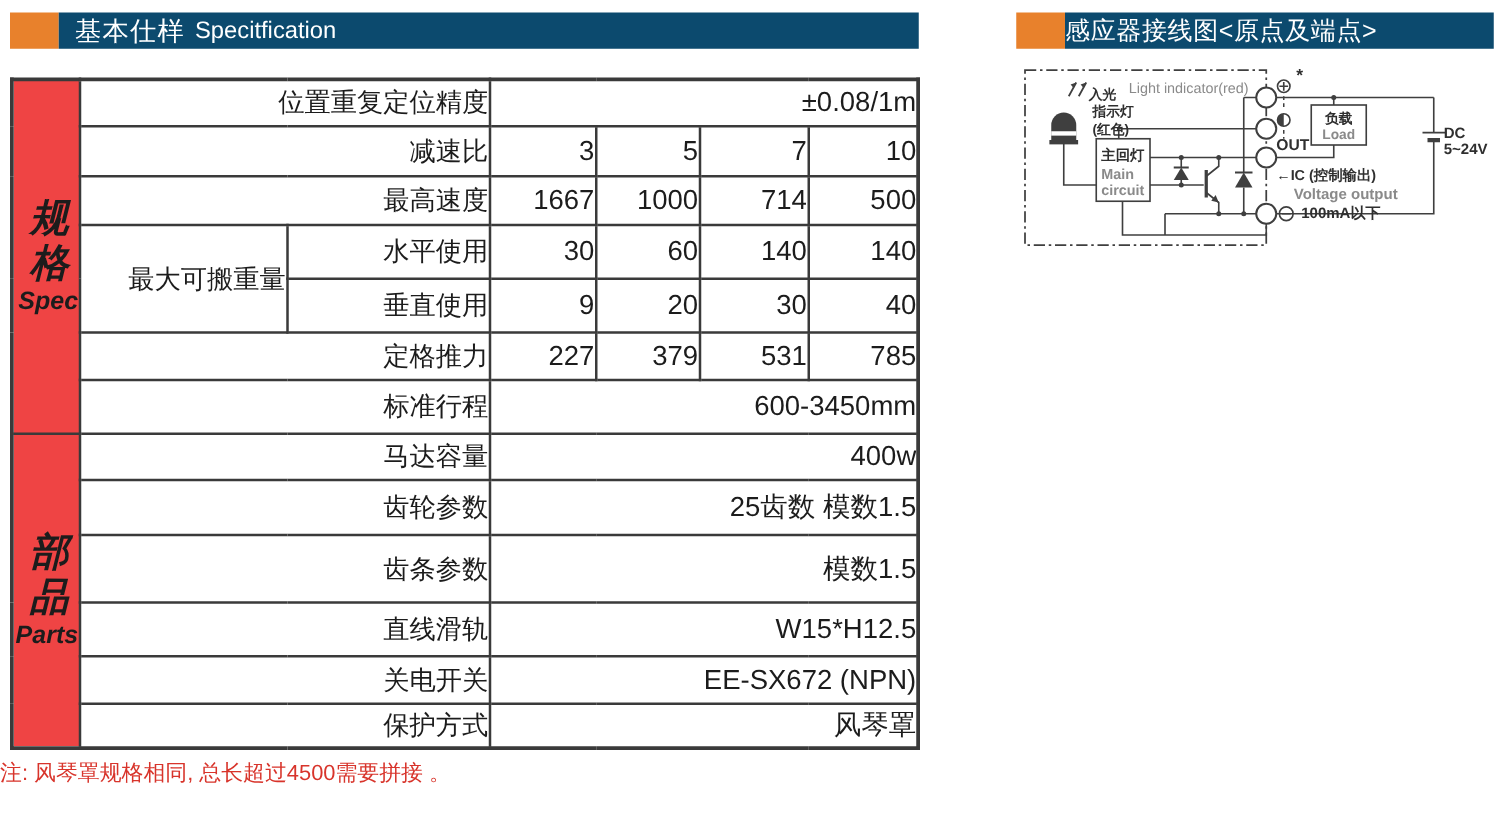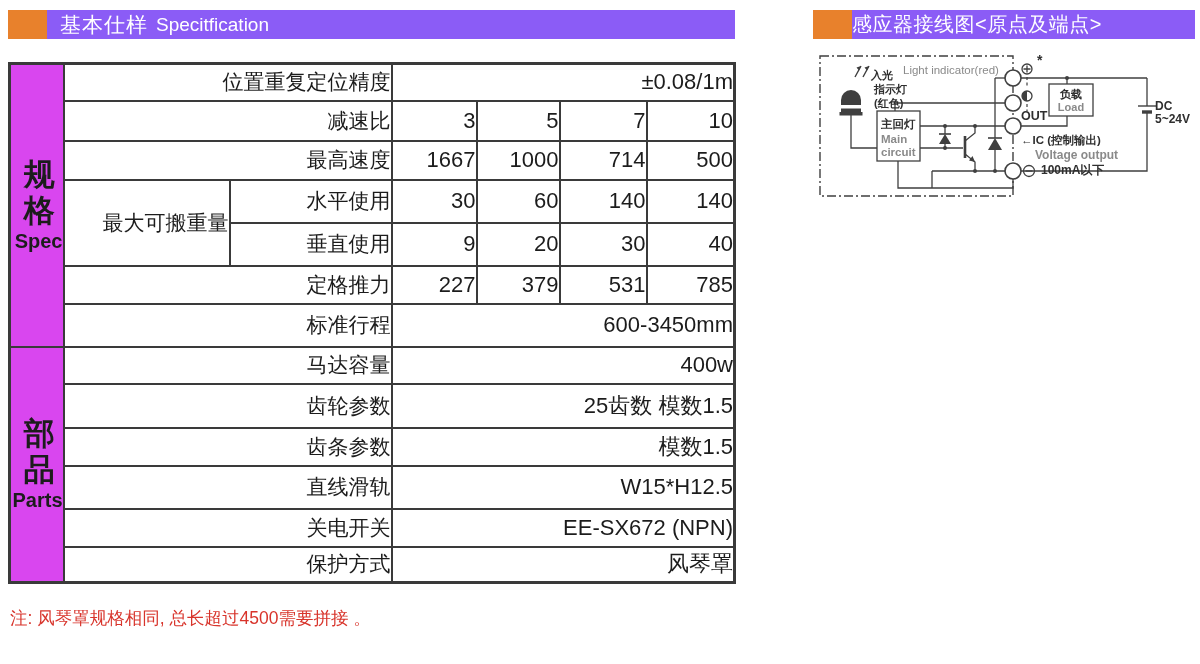--- a/index.html
+++ b/index.html
@@ -3,44 +3,44 @@
 <meta charset="utf-8">
 <style>
   html,body{margin:0;padding:0;}
   body{
     width:1200px;height:664px;position:relative;background:#ffffff;
     font-family:"Liberation Sans","DejaVu Sans",sans-serif;
     -webkit-font-smoothing:antialiased;
   }
   
   .hdr-orange{position:absolute;top:10px;width:39px;height:29px;background:#E8812C;}
-  .hdr-bar{position:absolute;top:10px;height:29px;background:#8b5cf6;color:#fff;
+  .hdr-bar{position:absolute;top:10px;height:29px;background:#0c4a6e;color:#fff;
     display:flex;align-items:center;box-sizing:border-box;}
   .hdr-left{left:47px;width:688px;padding-left:13px;}
   .hdr-left .zh{font-size:21px;letter-spacing:1px;}
   .hdr-left .en{font-size:19px;margin-left:8px;}
   .hdr-right{left:852px;width:343px;font-size:20px;letter-spacing:0.5px;}
   
   table.spec{
     position:absolute;left:8px;top:62px;border-collapse:collapse;table-layout:fixed;
     border:3px solid #3A3A3A;
   }
   table.spec td{
     border:2px solid #3A3A3A;text-align:right;vertical-align:middle;
     padding:0;color:#1c1c1c;overflow:hidden;
   }
   td.lbl{font-size:21px;}
   td.val{font-size:22px;margin-top:32px;}
   td.thick{border-top-width:3px;}
-  td.side{background:#d946ef;border-left-width:3px;color:#fff;}
+  td.side{background:#ef4444;border-left-width:3px;color:#fff;font-style:italic;}
   .side-zh{width:36px;margin:0 auto;font-size:31px;font-weight:bold;line-height:1.15;
     word-break:break-all;letter-spacing:0;}
   .side-en{font-size:20px;font-weight:bold;margin-top:2px;}
   
-  .notes{position:absolute;left:10px;top:605px;color:#D8342B;font-size:17.5px;line-height:26px;}
+  .notes{position:absolute;left:0;top:605px;color:#D8342B;font-size:17.5px;line-height:26px;}
   .notes div{white-space:pre;}
   
   .diagram{position:absolute;left:815px;top:48px;width:385px;height:162px;}
   svg text{font-family:"Liberation Sans","DejaVu Sans",sans-serif;}
   .t-black{fill:#2f2f2f;font-weight:bold;}
   .t-gray{fill:#8a8a8a;}
   .t-grayb{fill:#8a8a8a;font-weight:bold;}
 </style>
 </head>
 <body>
@@ -119,21 +119,21 @@
       <div class="side-zh">部品</div>
       <div class="side-en">Parts</div>
     </td>
     <td class="lbl thick" colspan="2">马达容量</td>
     <td class="val thick" colspan="4">400w</td>
   </tr>
   <tr style="height:44px">
     <td class="lbl" colspan="2">齿轮参数</td>
     <td class="val" colspan="4">25齿数  模数1.5</td>
   </tr>
-  <tr style="height:38px">
+  <tr style="height:54px">
     <td class="lbl" colspan="2">齿条参数</td>
     <td class="val" colspan="4">模数1.5</td>
   </tr>
   <tr style="height:43px">
     <td class="lbl" colspan="2">直线滑轨</td>
     <td class="val" colspan="4">W15*H12.5</td>
   </tr>
   <tr style="height:38px">
     <td class="lbl" colspan="2">关电开关</td>
     <td class="val" colspan="4">EE-SX672 (NPN)</td>

